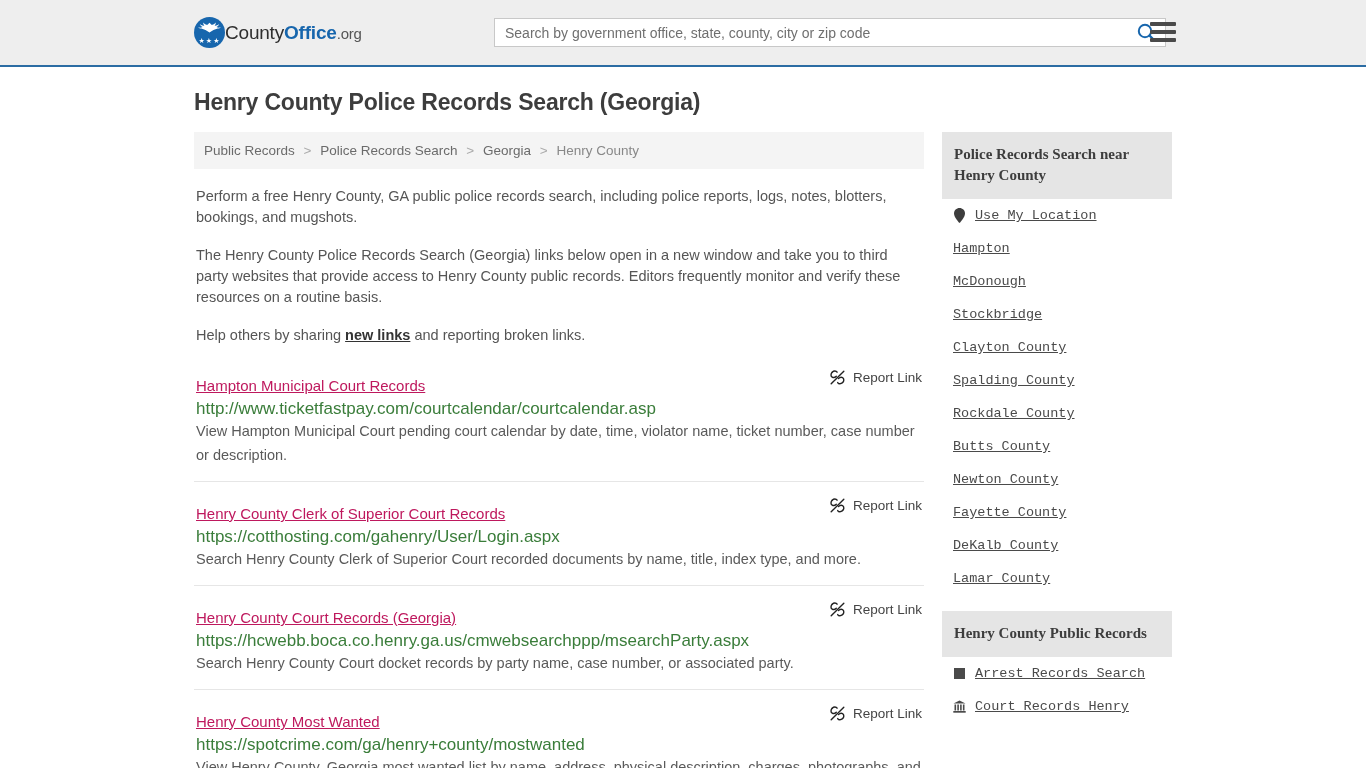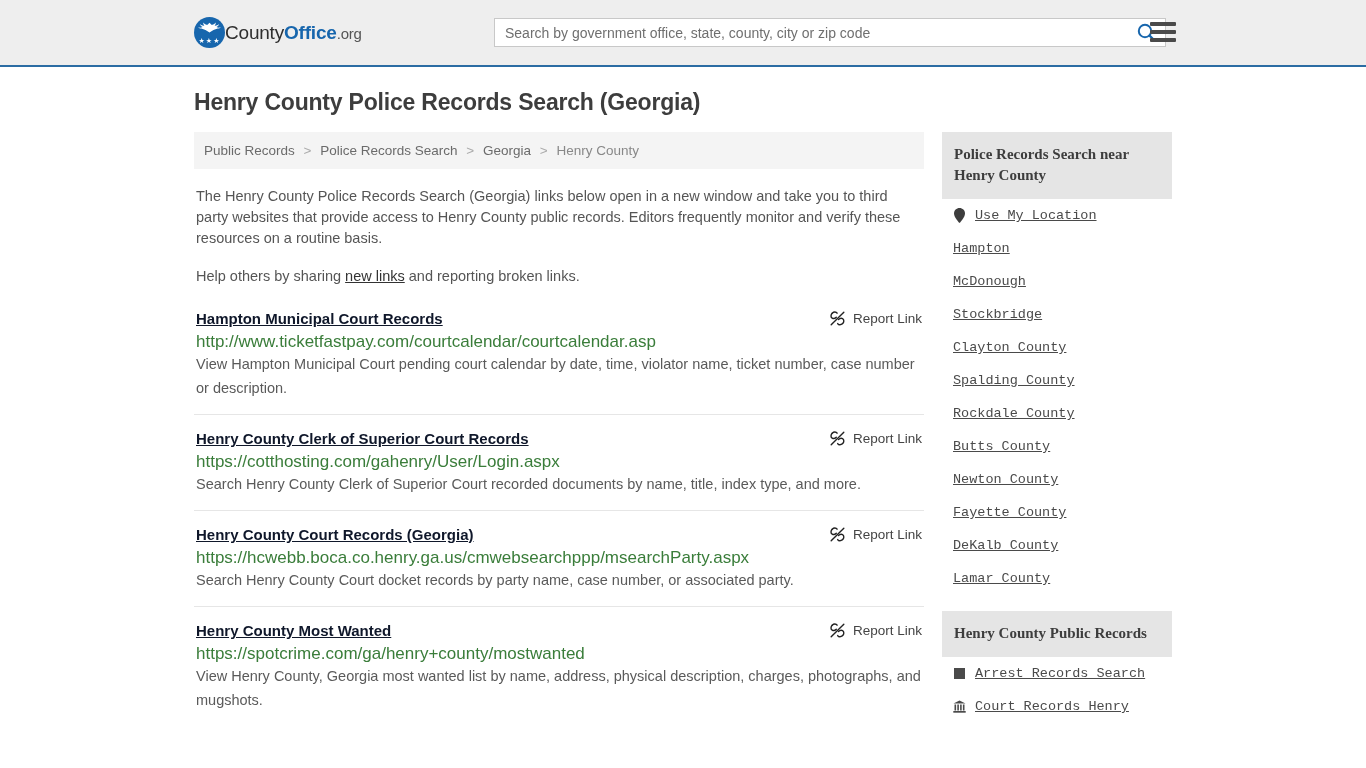--- a/index.html
+++ b/index.html
@@ -144,44 +144,45 @@
   .intro-p {
     font-size: 14.5px;
     line-height: 21px;
     color: #555555;
     margin: 17px 0 0 0;
     padding: 0 2px;
   }
   .intro-p a {
     color: #333333;
     text-decoration: underline;
-    font-weight: normal;
+    font-weight: bold;
   }
 
   
   .results { margin-top: 22px; }
   .result {
     border-bottom: 1px solid #e6e6e6;
     padding: 0 2px 14px 2px;
     margin-bottom: 14px;
     position: relative;
   }
   .result:last-child { border-bottom: none; }
   .result-head {
     display: flex;
     align-items: flex-start;
     justify-content: space-between;
   }
   .result-title {
     font-size: 15px;
-    font-weight: bold;
-    color: #0f172a;
+    font-weight: normal;
+    color: #be185d;
     text-decoration: underline;
     cursor: pointer;
     line-height: 20px;
+    margin-top: 8px;
   }
   .report-link {
     display: flex;
     align-items: center;
     gap: 7px;
     font-size: 13.5px;
     color: #444444;
     cursor: pointer;
     white-space: nowrap;
     padding-top: 1px;
@@ -277,20 +278,21 @@
       <div class="breadcrumb">
         <a>Public Records</a>
         <span class="sep">&gt;</span>
         <a>Police Records Search</a>
         <span class="sep">&gt;</span>
         <a>Georgia</a>
         <span class="sep">&gt;</span>
         <span class="current">Henry County</span>
       </div>
 
+      <p class="intro-p">Perform a free Henry County, GA public police records search, including police reports, logs, notes, blotters, bookings, and mugshots.</p>
       <p class="intro-p">The Henry County Police Records Search (Georgia) links below open in a new window and take you to third party websites that provide access to Henry County public records. Editors frequently monitor and verify these resources on a routine basis.</p>
       <p class="intro-p"><span>Help others by sharing </span><a>new links</a><span> and reporting broken links.</span></p>
 
       <div class="results">
 
         <div class="result">
           <div class="result-head">
             <a class="result-title">Hampton Municipal Court Records</a>
             <span class="report-link">
               <svg width="17" height="17" viewBox="0 0 17 17">

